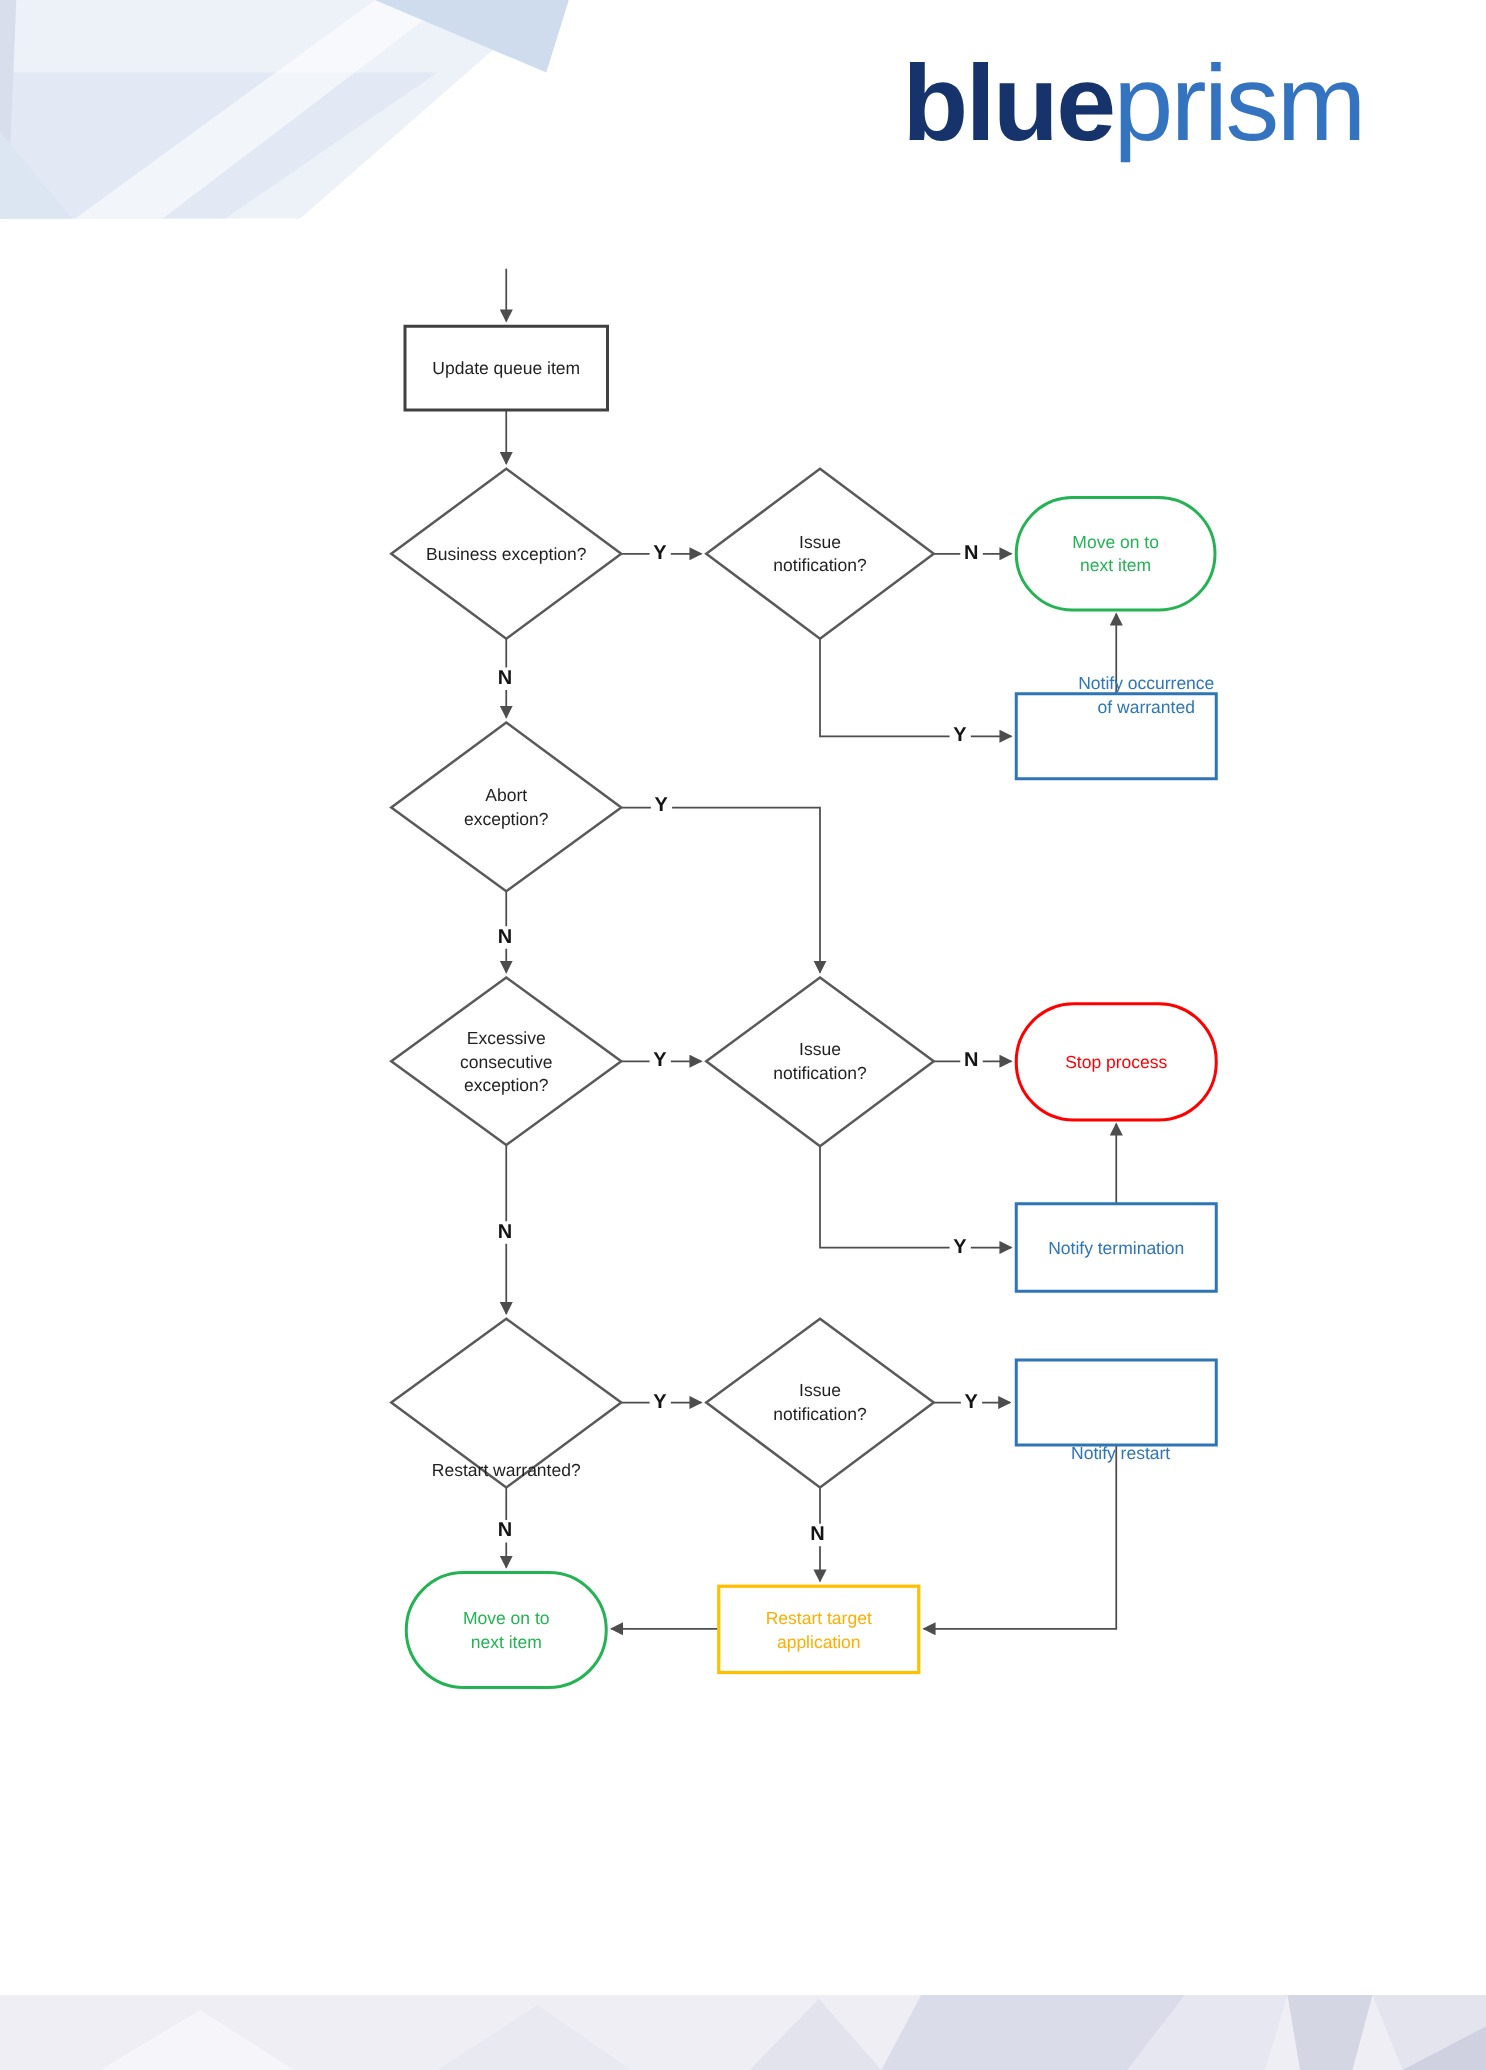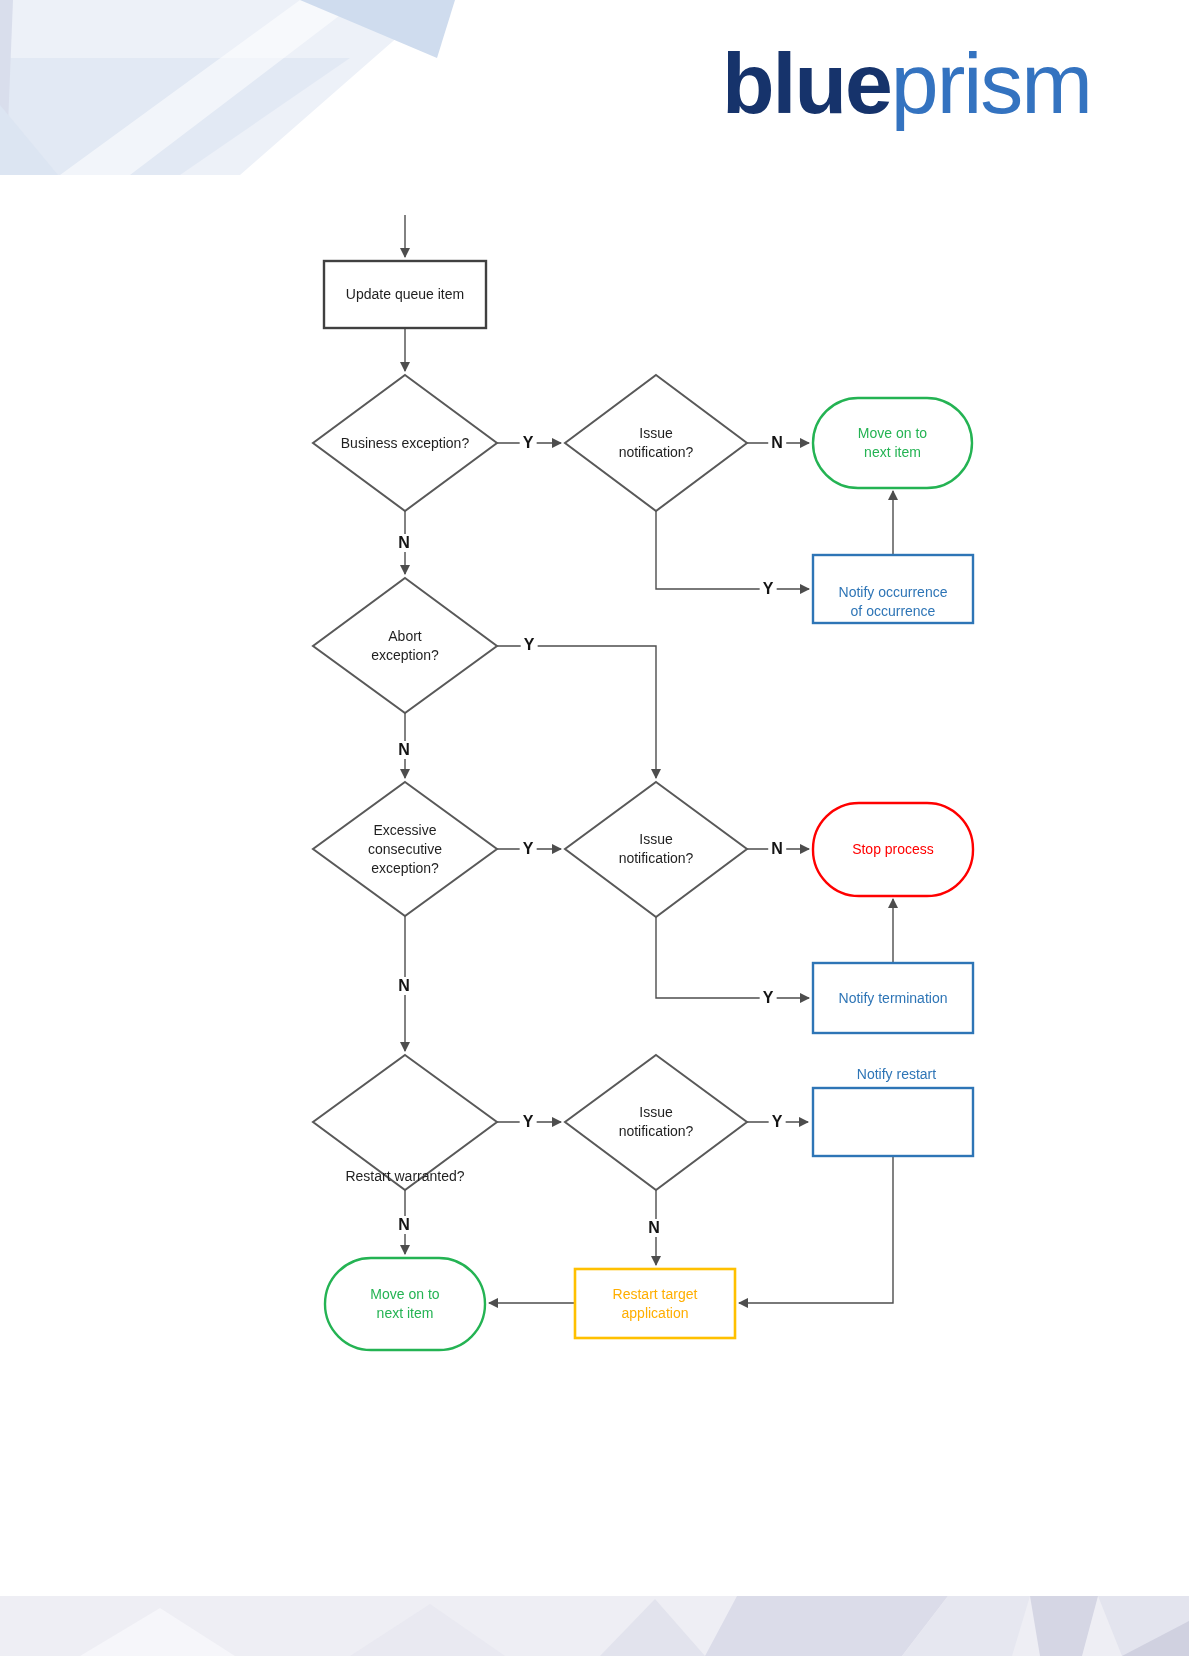--- a/index.html
+++ b/index.html
@@ -133,23 +133,23 @@
   <div class="ntext" style="left:566px;top:424px;width:180px;height:38px;">
     <span>Issue</span>
     <span>notification?</span>
   </div>
 
   <div class="ntext t-green" style="left:813px;top:398px;width:159px;height:90px;">
     <span>Move on to</span>
     <span>next item</span>
   </div>
 
-  <div class="ntext t-blue" style="left:813px;top:568px;width:160px;height:68px;">
+  <div class="ntext t-blue" style="left:813px;top:522px;width:160px;height:68px;padding-left:24px;">
     <span>Notify occurrence</span>
-    <span>of occurrence</span>
+    <span>of warranted</span>
   </div>
 
   <div class="ntext" style="left:313px;top:627px;width:184px;height:38px;">
     <span>Abort</span>
     <span>exception?</span>
   </div>
 
   <div class="ntext" style="left:313px;top:820px;width:184px;height:58px;">
     <span>Excessive</span>
     <span>consecutive</span>
@@ -171,21 +171,21 @@
 
   <div class="ntext" style="left:313px;top:1157px;width:184px;height:38px;">
     <span>Restart warranted?</span>
   </div>
 
   <div class="ntext" style="left:566px;top:1103px;width:180px;height:38px;">
     <span>Issue</span>
     <span>notification?</span>
   </div>
 
-  <div class="ntext t-blue" style="left:813px;top:1040px;width:167px;height:68px;">
+  <div class="ntext t-blue" style="left:813px;top:1128px;width:167px;height:68px;">
     <span>Notify restart</span>
   </div>
 
   <div class="ntext t-yellow" style="left:575px;top:1269px;width:160px;height:69px;border-radius:20px;">
     <span>Restart target</span>
     <span>application</span>
   </div>
 
   <div class="ntext t-green" style="left:325px;top:1258px;width:160px;height:92px;">
     <span>Move on to</span>

